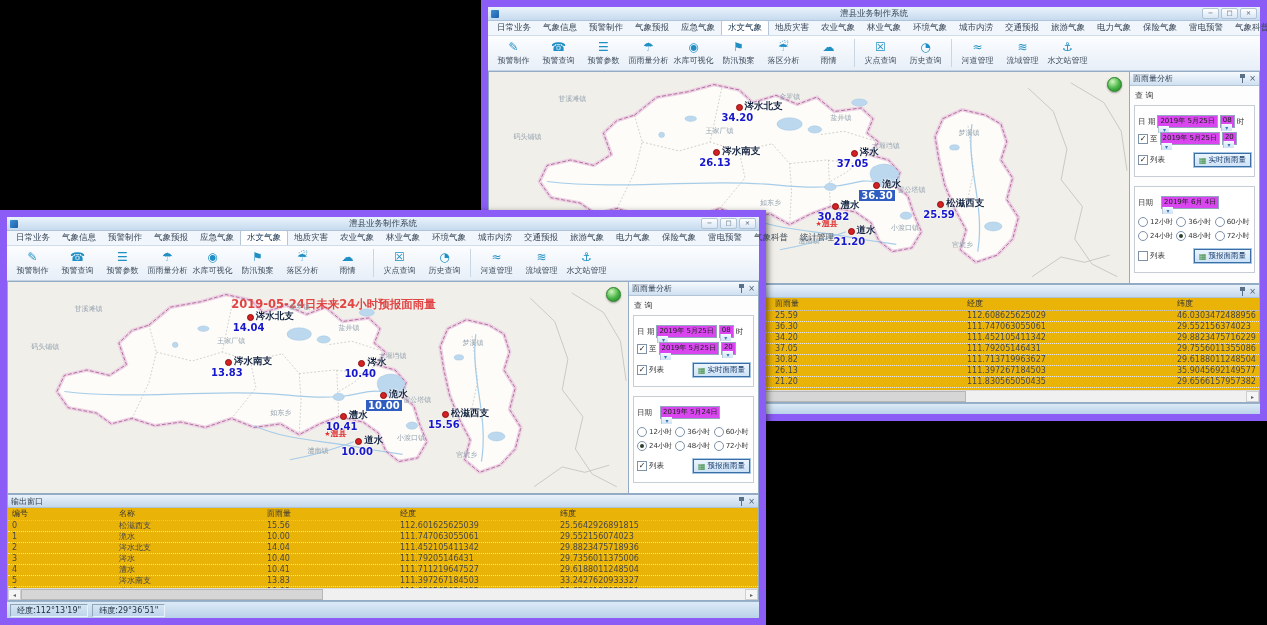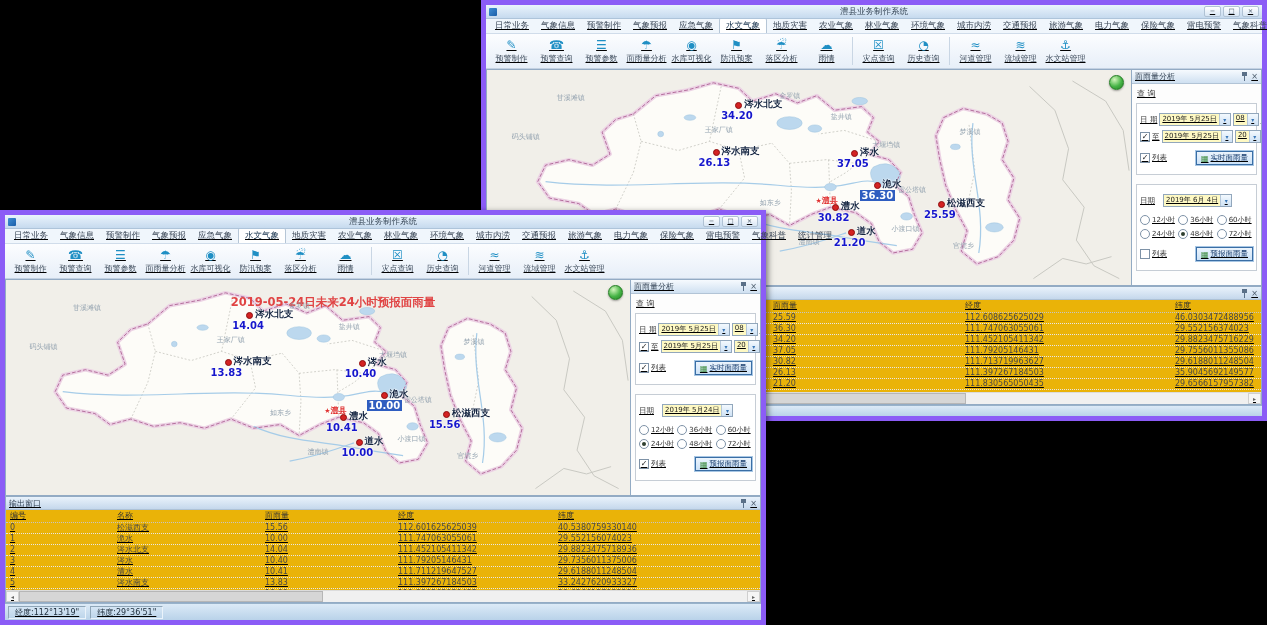--- a/index.html
+++ b/index.html
@@ -1,21 +1,21 @@
 <!DOCTYPE html>
 <html><head>
 <meta charset="utf-8">
 <style>
   html,body{margin:0;padding:0;}
   body{
     width:1267px;height:625px;background:#000;overflow:hidden;position:relative;
     font-family:"DejaVu Sans","Liberation Sans",sans-serif;
     -webkit-font-smoothing:antialiased;
   }
-  .window{position:absolute;border:5px solid #8b5cf6;display:flex;flex-direction:column;background:#eef4fb;box-sizing:border-box;text-decoration:underline;}
+  .window{position:absolute;border:7px solid #8b5cf6;display:flex;flex-direction:column;background:#eef4fb;box-sizing:border-box;}
   #win-top{left:481px;top:0;width:786px;height:421px;z-index:1;}
   #win-bottom{left:0;top:210px;width:766px;height:415px;z-index:2;box-shadow:2px 2px 6px rgba(0,0,0,.5);}
 
   .titlebar{height:13px;flex:0 0 13px;background:linear-gradient(#eaf3fc,#c6daee);display:flex;align-items:center;position:relative;border-bottom:1px solid #aec4da;}
   .app-icon{width:8px;height:8px;margin-left:3px;background:linear-gradient(135deg,#3f8fd6,#1b5ea8);border-radius:1px;}
   .titlebar .title{position:absolute;left:0;right:0;text-align:center;font-size:8.5px;color:#3a4a5a;}
   .win-btns{margin-left:auto;display:flex;gap:2px;padding-right:3px;z-index:2;}
   .win-btn{width:15px;height:9px;font-size:6.5px;line-height:8px;text-align:center;color:#4a5a6a;background:linear-gradient(#ffffff,#d8e6f4);border:1px solid #b0c2d4;border-radius:2px;cursor:default;}
 
   .menubar{height:14px;flex:0 0 14px;background:#f0f6fc;border-bottom:1px solid #d0dcea;display:flex;align-items:flex-end;padding-left:3px;font-size:8.5px;color:#3a4656;}
@@ -33,32 +33,32 @@
   .map-svg{position:absolute;left:0;top:0;width:100%;height:100%;}
   .map-title{position:absolute;color:#e04444;font-weight:bold;font-size:11.5px;white-space:nowrap;letter-spacing:0;}
   .green-ball{position:absolute;right:7px;top:5px;width:13px;height:13px;border-radius:50%;border:1px solid #237c23;background:radial-gradient(circle at 35% 28%,#d2f6bc,#46b446 55%,#257f25);box-shadow:0 1px 2px rgba(0,0,0,.35);cursor:pointer;}
 
   .station{position:absolute;width:0;height:0;}
   .sdot{position:absolute;left:-3px;top:-3px;width:5px;height:5px;border-radius:50%;background:#d42222;border:1px solid #8e0f0f;}
   .sname{position:absolute;left:6px;top:-7px;font-size:9.5px;font-weight:bold;color:#142440;white-space:nowrap;text-shadow:0 0 2px #fff,0 0 2px #fff;}
   .sval{position:absolute;left:-17px;top:5px;font-size:10px;font-weight:bold;color:#1616cc;white-space:nowrap;text-shadow:0 0 2px #fff,0 0 2px #fff;}
   .station.hl .sval{background:#2f5dc0;color:#fff;text-shadow:none;padding:0 2px;}
   .town{position:absolute;font-size:7px;color:#94a3b0;white-space:nowrap;transform:translate(-50%,-50%);}
-  .county-label{position:absolute;color:#e03030;font-weight:bold;font-size:8px;white-space:nowrap;}
+  .county-label{position:absolute;color:#e03030;font-weight:bold;font-size:8px;white-space:nowrap;margin-top:24px;}
   .county-star{color:#e03030;font-size:7px;}
 
   .side-panel{width:129px;flex:0 0 129px;background:#f4f8fc;border:1px solid #93abc4;display:flex;flex-direction:column;font-size:8px;color:#333;}
   .panel-header{height:13px;flex:0 0 13px;background:linear-gradient(#f6fafe,#cfe0f1);border-bottom:1px solid #b2c4d6;display:flex;align-items:center;padding:0 3px;font-size:8px;color:#2e3e50;}
   .ph-icons{margin-left:auto;display:flex;align-items:center;gap:3px;color:#4a5a6a;font-size:8px;}
   .panel-body{flex:1;background:#fdfdfd;padding:4px 4px;overflow:hidden;}
   .section-lab{margin:0 0 4px 1px;color:#333;}
   .group{border:1px solid #c6cdd5;background:#fff;padding:5px 3px;margin-bottom:9px;}
   .frow{display:flex;align-items:center;gap:2px;margin:4px 0;}
   .flab{white-space:nowrap;font-size:7.5px;color:#333;}
-  .combo{display:inline-flex;align-items:flex-start;border:1px solid #92a7bc;background:#fef9c3;height:13px;box-sizing:border-box;cursor:default;}
+  .combo{display:inline-flex;align-items:flex-end;border:1px solid #92a7bc;background:#d946ef;height:13px;box-sizing:border-box;cursor:default;flex-direction:column;}
   .cval{padding:0 2px;font-size:7px;white-space:nowrap;color:#222;}
   .carr{width:10px;align-self:stretch;background:linear-gradient(#f3f9fe,#cfe2f5);border-left:1px solid #b5c7d9;color:#3a78b8;font-size:6px;display:flex;align-items:center;justify-content:center;}
   .chk{width:8px;height:8px;flex:0 0 8px;border:1px solid #7e92a7;background:#fff;font-size:8px;line-height:7px;text-align:center;color:#222;cursor:pointer;}
   .radio{width:8px;height:8px;flex:0 0 8px;border:1px solid #7e92a7;border-radius:50%;background:#fff;position:relative;cursor:pointer;}
   .radio.sel::after{content:"";position:absolute;inset:2px;border-radius:50%;background:#2f3f2f;}
   .rlab{font-size:7px;white-space:nowrap;}
   .rcol{display:flex;align-items:center;gap:2px;width:38px;}
   .panel-btn{display:inline-flex;align-items:center;gap:2px;border:1px solid #3a6ea5;box-shadow:0 0 0 1px #a7c6e4;background:linear-gradient(#ecf4fd,#cde2f7);padding:1px 4px;font-size:7.5px;color:#12386a;white-space:nowrap;cursor:pointer;}
   .pbtn-icon{color:#3a8a3a;font-size:8px;}
 
@@ -730,21 +730,21 @@
           <span class="tcell cb2">名称</span>
           <span class="tcell cb3">面雨量</span>
           <span class="tcell cb4">经度</span>
           <span class="tcell last">纬度</span>
       </div>
       <div class="trow">
           <span class="tcell cb1">0</span>
           <span class="tcell cb2">松滋西支</span>
           <span class="tcell cb3">15.56</span>
           <span class="tcell cb4">112.601625625039</span>
-          <span class="tcell last">40.5380759330140</span>
+          <span class="tcell last">25.5642926891815</span>
         </div>
       <div class="trow">
           <span class="tcell cb1">1</span>
           <span class="tcell cb2">洈水</span>
           <span class="tcell cb3">10.00</span>
           <span class="tcell cb4">111.747063055061</span>
           <span class="tcell last">29.552156074023</span>
         </div>
       <div class="trow">
           <span class="tcell cb1">2</span>

